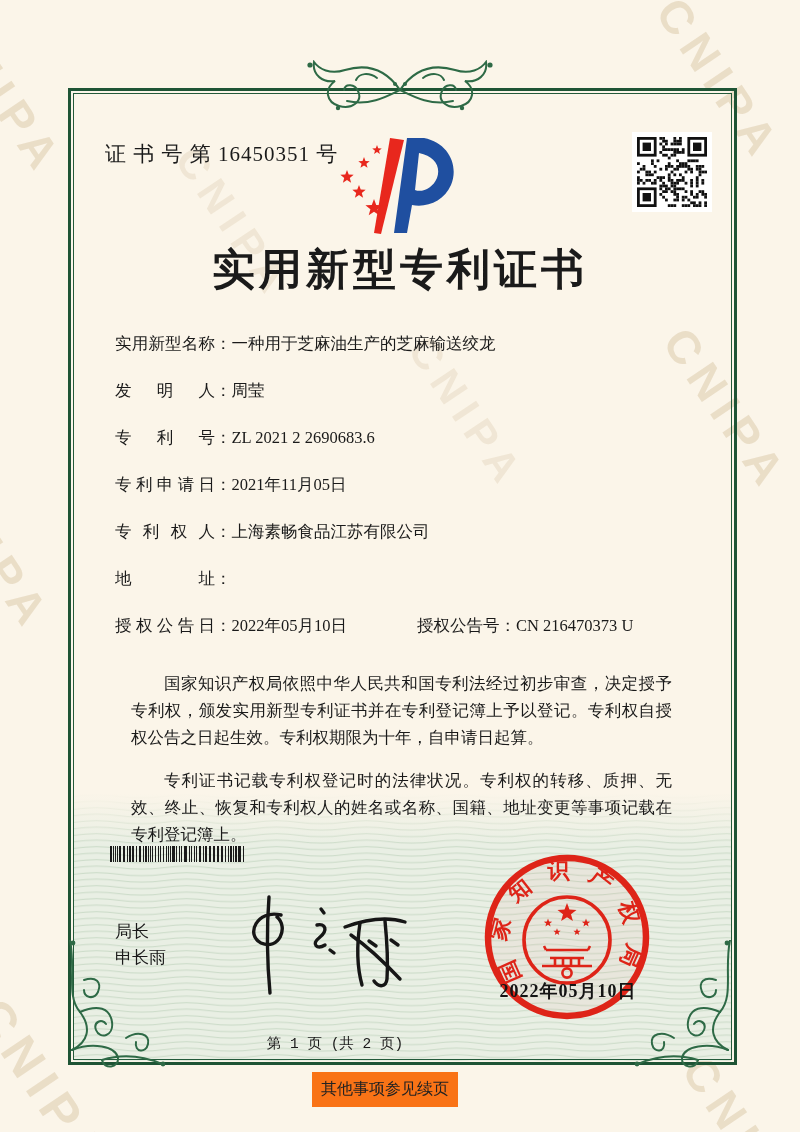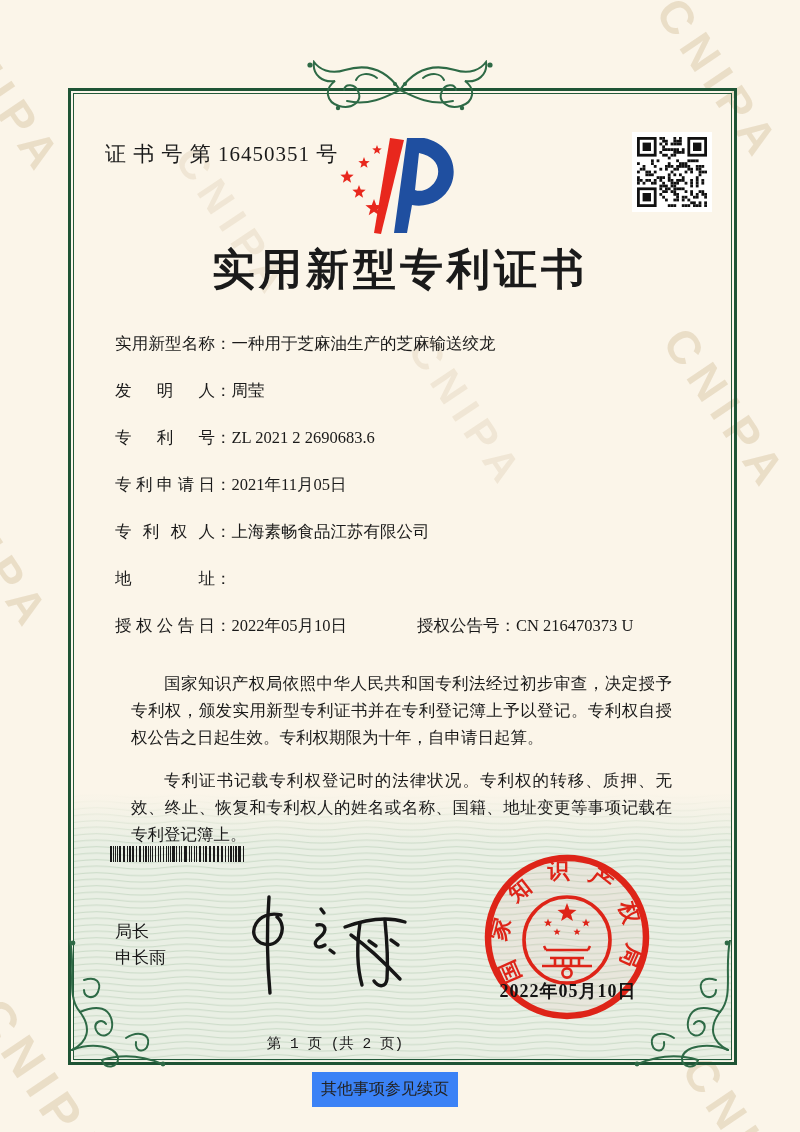--- a/index.html
+++ b/index.html
@@ -47,21 +47,21 @@
              font-family:"Liberation Sans","DejaVu Sans",sans-serif;margin-top:8px;}
   .sig-name{position:absolute;left:115px;top:946px;font-size:17px;
             font-family:"Liberation Sans","DejaVu Sans",sans-serif;}
   .sig-ink{position:absolute;left:233px;top:893px;width:188px;height:104px;}
   
   .seal{position:absolute;left:482px;top:852px;width:170px;height:170px;}
   .seal-date{position:absolute;left:498px;top:979px;width:140px;text-align:center;
              font-size:18px;letter-spacing:1px;color:#141414;font-weight:bold;}
   
   .page-ind{position:absolute;left:0;width:670px;top:1034px;text-align:center;font-size:14.5px;font-family:Liberation Mono, monospace;}
-  .cont-box{position:absolute;left:312px;top:1072px;width:146px;height:35px;background:#3b82f6;
+  .cont-box{position:absolute;left:312px;top:1072px;width:146px;height:35px;background:#f97316;
             display:flex;align-items:center;justify-content:center;font-size:16px;color:#222;}
   .green-stroke{stroke:#2e6a46;fill:none;stroke-width:2;stroke-linecap:round;}
 </style>
 </head>
 <body>
 
 <div class="page">
 
   <div class="wm" style="left:-28px;top:2px;font-size:46px;">CNIPA</div>
   <div class="wm" style="left:690px;top:-12px;font-size:46px;">CNIPA</div>

